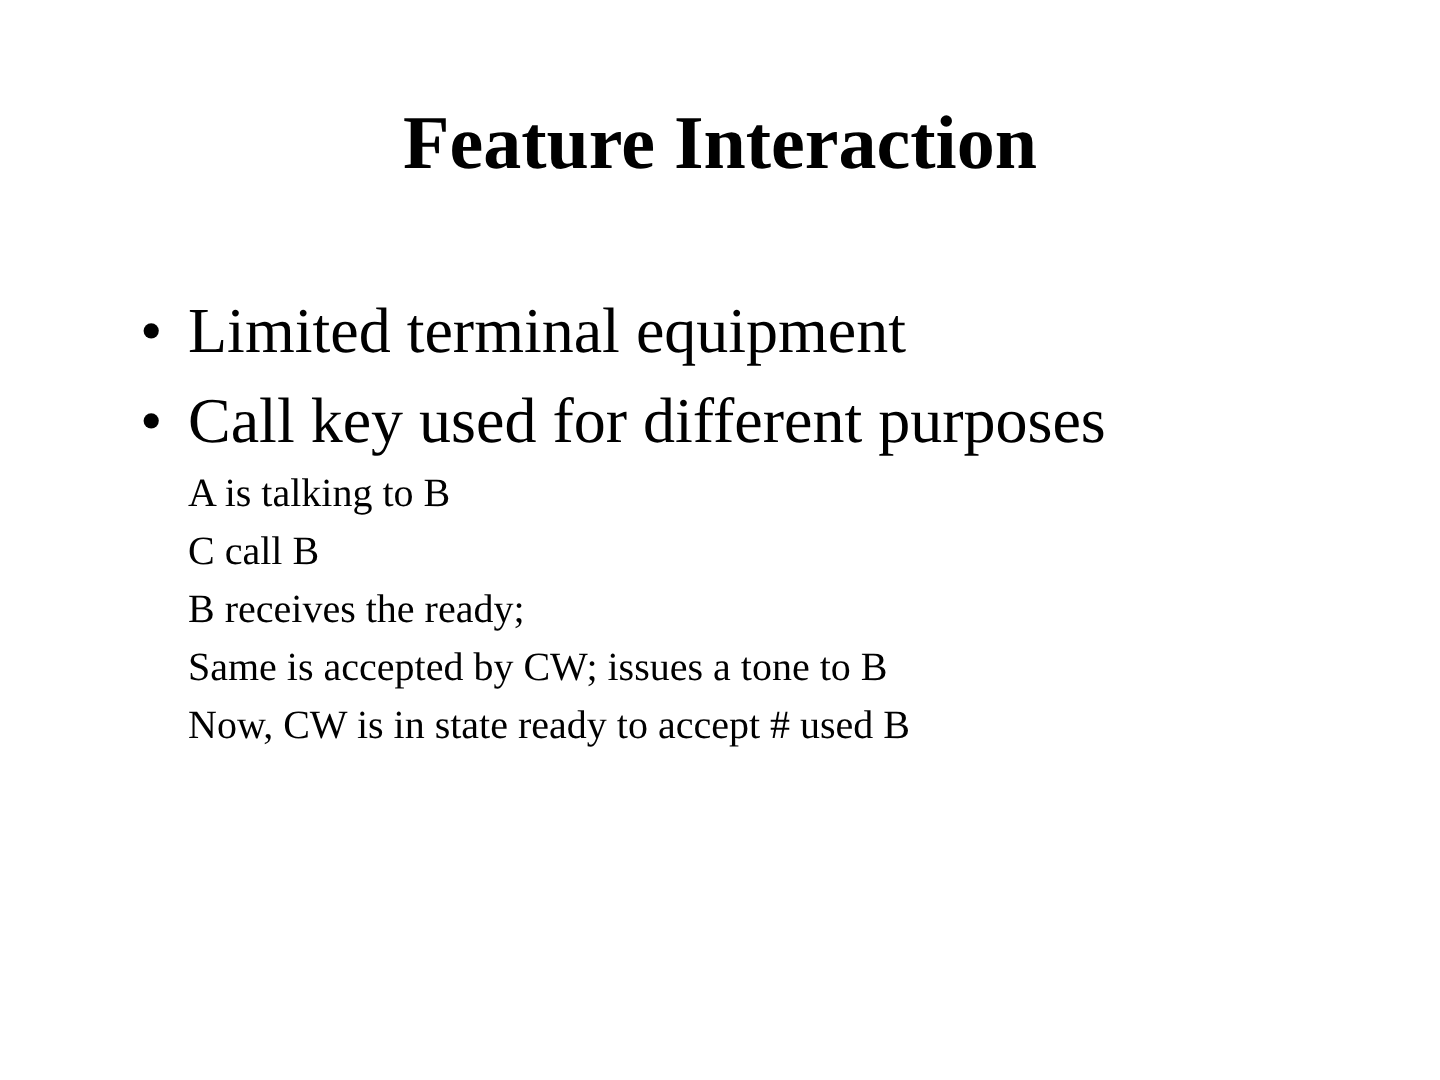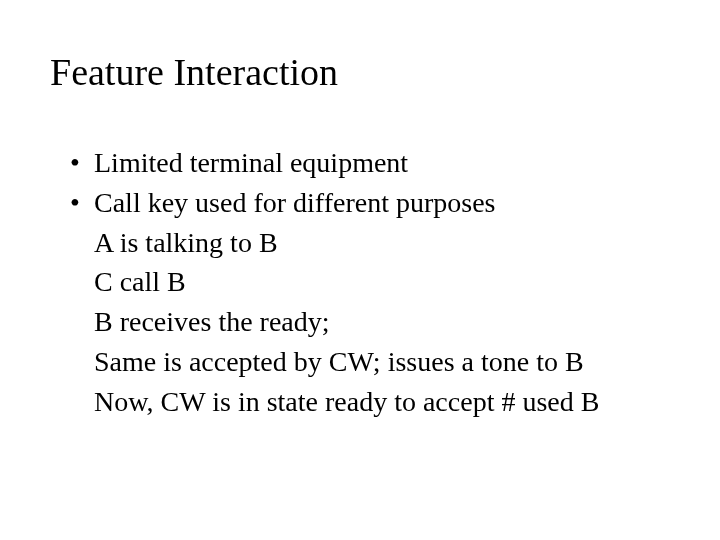--- a/index.html
+++ b/index.html
@@ -9,44 +9,45 @@
       height: 540px;
       background: white;
       font-family: "Times New Roman", Times, serif;
       color: black;
     }
     .slide {
       padding: 40px 50px 40px 50px;
     }
     .title {
       font-size: 38px;
+      text-align: center;
       margin: 10px 0 50px 0;
-      font-weight: normal;
+      font-weight: bold;
     }
     .bullets {
       list-style: none;
       margin: 0;
       padding: 0 0 0 20px;
-      font-size: 28px;
+      font-size: 32px;
     }
     .bullets > li {
       position: relative;
       padding-left: 24px;
       line-height: 1.35;
       margin-bottom: 2px;
     }
     .bullets > li::before {
       content: "•";
       position: absolute;
       left: 0;
       top: 0;
     }
     .sublines {
       padding-left: 44px;
-      font-size: 28px;
+      font-size: 20px;
       line-height: 1.35;
     }
     .sublines div {
       margin-bottom: 2px;
     }
   </style>
 </head>
 <body>
 
 <div class="slide">

